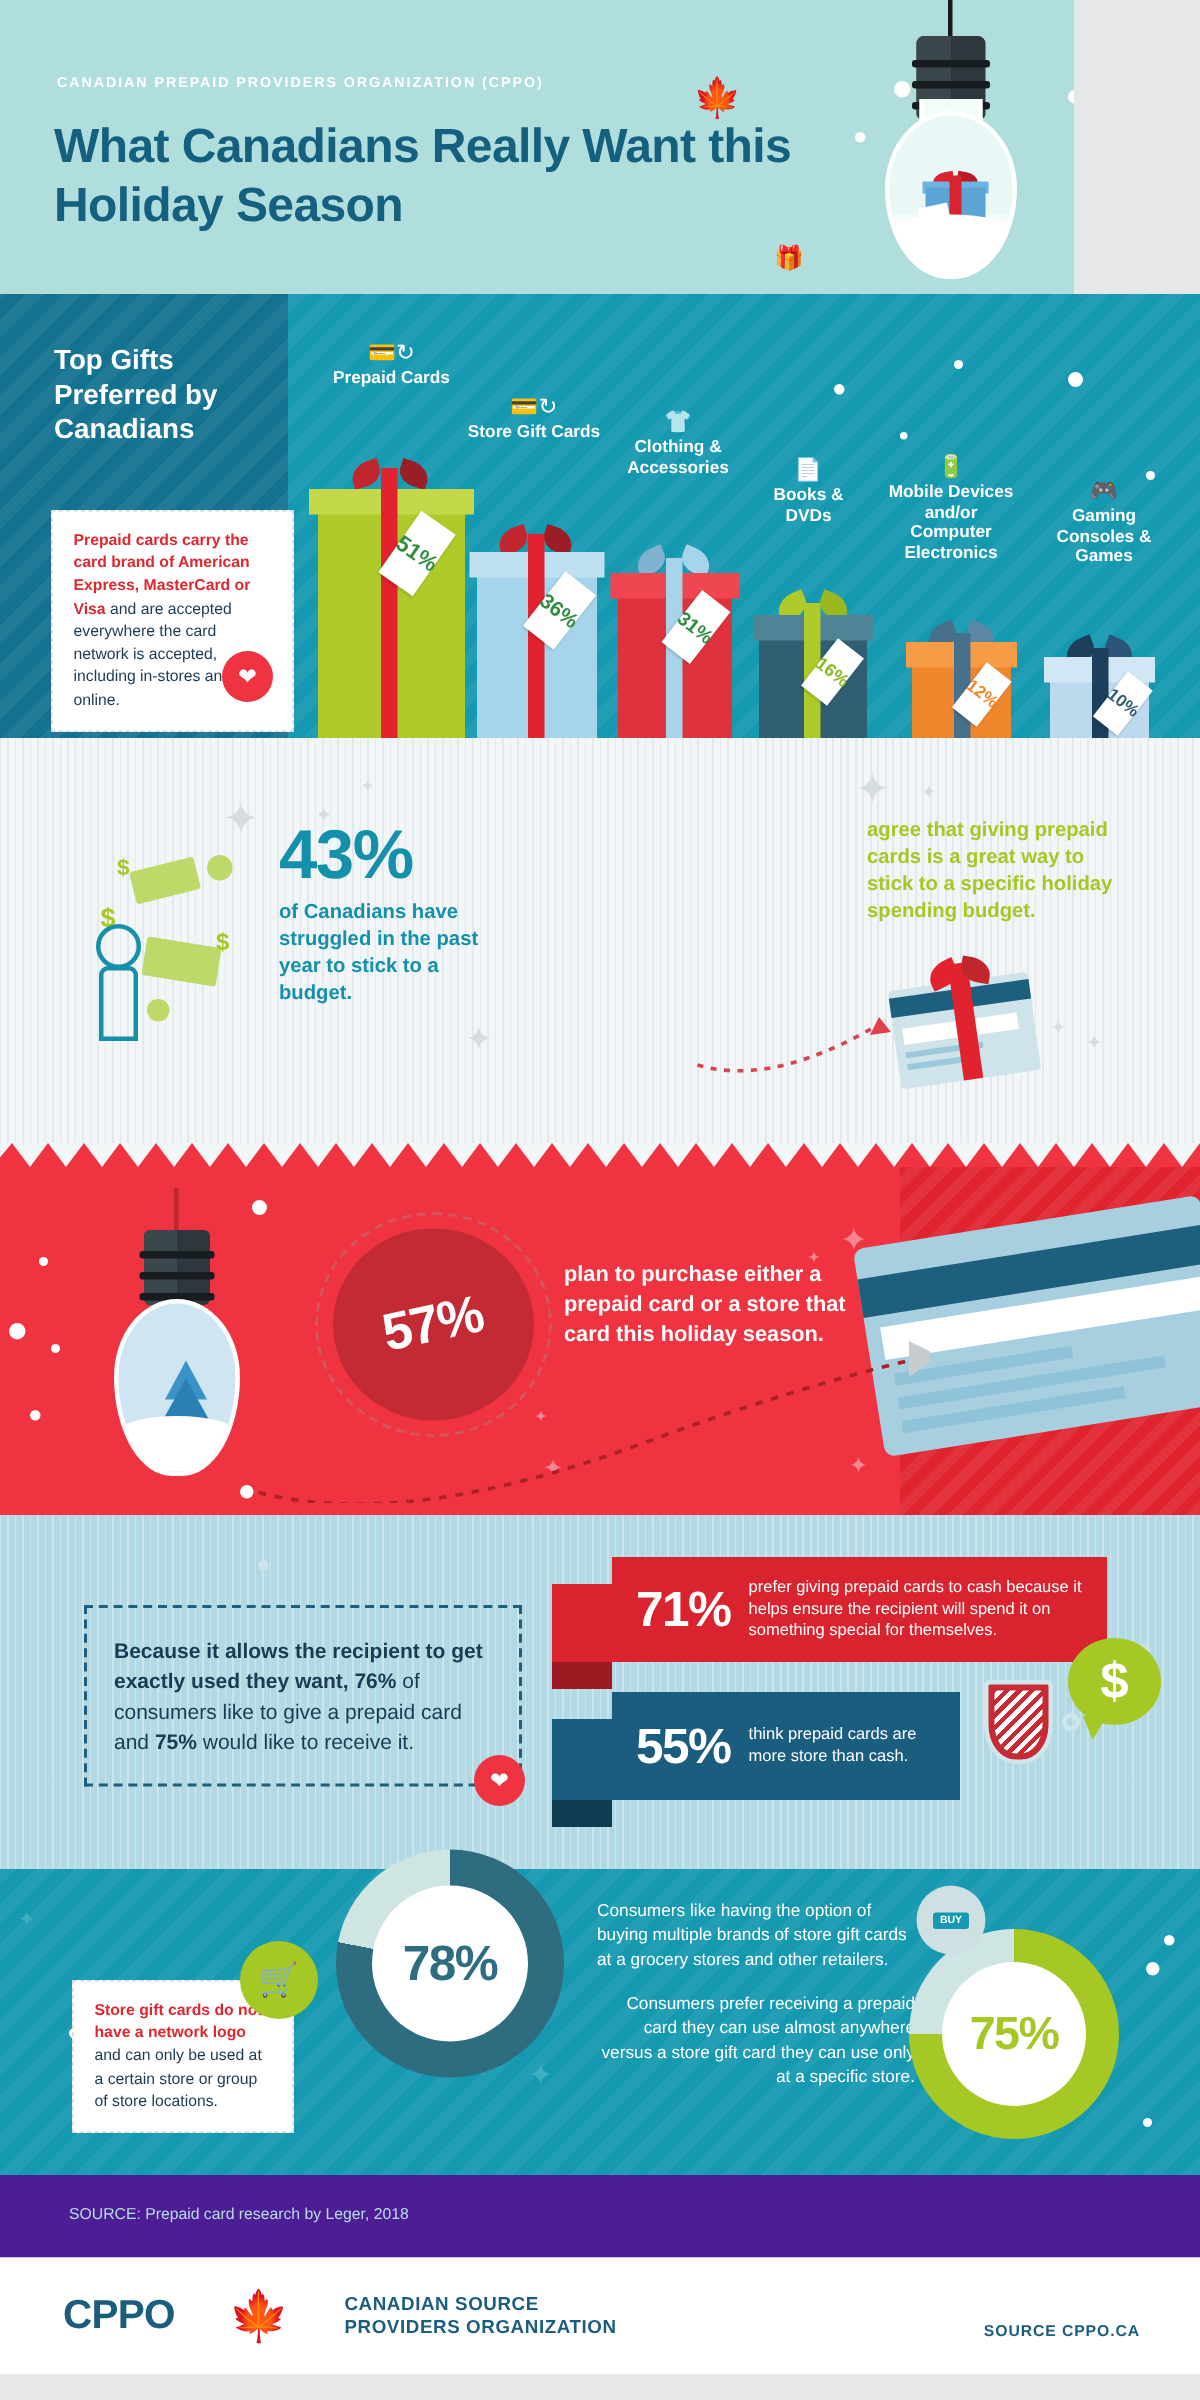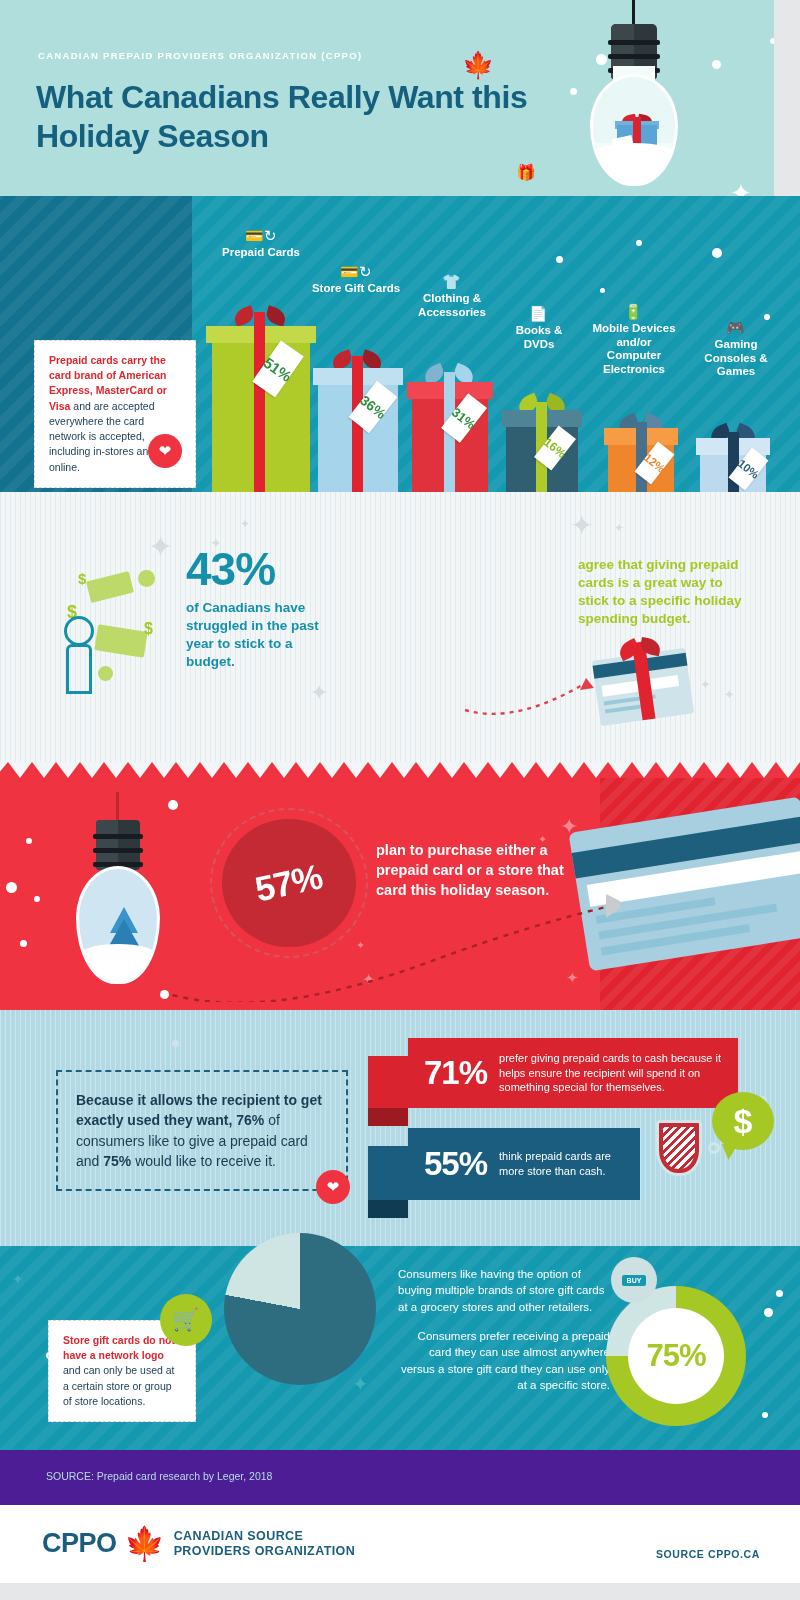--- a/index.html
+++ b/index.html
@@ -7,21 +7,21 @@
     width: 800px; height: 1600px;
     font-family: "Liberation Sans", sans-serif;
     background: #e6e7e8;
     overflow: hidden;
     position: relative;
   }
   .page { width: 800px; height: 1600px; position: relative; }
 
   
   .header {
-    position: absolute; left: 0; top: 0; width: 774px; height: 196px;
+    position: absolute; left: 0; top: 0; width: 716px; height: 196px;
     background: #b0dedd; overflow: hidden;
   }
   .eyebrow {
     position: absolute; left: 38px; top: 50px;
     font-size: 9.5px; font-weight: bold; letter-spacing: 1.3px;
     color: #ffffff;
   }
   .headline {
     position: absolute; left: 36px; top: 78px;
     font-size: 32px; font-weight: bold; line-height: 1.22;
@@ -129,21 +129,21 @@
   .donut80 { position: absolute; left: 350px; top: 28px; width: 182px; height: 182px; }
   .donut-ring {
     position: absolute; inset: 0; border-radius: 50%;
   }
   .donut-hole {
     position: absolute; inset: 28px; border-radius: 50%; background: #ffffff;
     display: flex; align-items: center; justify-content: center;
     font-size: 37px; font-weight: bold; letter-spacing: -1px;
   }
   .agree-txt {
-    position: absolute; left: 578px; top: 64px; width: 176px;
+    position: absolute; left: 578px; top: 52px; width: 176px;
     font-size: 13.5px; font-weight: bold; line-height: 1.33; color: #a5c825;
   }
 
   
   .redsec {
     position: absolute; left: 0; top: 762px; width: 800px; height: 248px;
     background: #ef3340; overflow: hidden;
   }
   .zig {
     position: absolute; left: 0; top: 0; width: 800px; height: 16px;
@@ -273,21 +273,21 @@
   .srcband .src {
     position: absolute; left: 46px; top: 20px;
     color: #b7dde3; font-size: 10.5px;
   }
 
   
   .footer {
     position: absolute; left: 0; top: 1505px; width: 800px; height: 78px;
     background: #ffffff;
   }
-  .cppo-logo { position: absolute; left: 42px; top: 22px; display: flex; align-items: center; }
+  .cppo-logo { position: absolute; left: 42px; top: 22px; display: flex; align-items: center; gap: 28px; }
   .cppo-logo .cword { font-size: 27px; font-weight: bold; color: #1a5d7f; letter-spacing: -0.5px; }
   .maple-red { margin: 0 8px; font-size: 33px; color: #d9232e; line-height: 1; }
   .cppo-logo .cfull { font-size: 12.5px; font-weight: bold; color: #1a5d7f; line-height: 1.2; letter-spacing: 0.4px; }
   .visit { position: absolute; right: 40px; top: 43px; font-size: 10.5px; font-weight: bold; color: #1a5d7f; letter-spacing: 0.6px; }
   .bottombar { position: absolute; left: 0; top: 1583px; width: 800px; height: 17px; background: #e6e7e8; }
 
   .spark { position: absolute; color: #d6dde0; line-height: 1; }
 </style>
 </head>
 <body>
@@ -325,20 +325,21 @@
             <div class="gribbon"></div>
           <div class="mini-tag"></div>
         </div>
         <div class="bulb-snow"></div>
       </div>
     </div>
   </div>
 
   <div class="gifts">
     <div class="gifts-left-panel"></div>
+    <div class="gifts-title">Top Gifts Preferred by Canadians</div>
 
     <div class="dotw" style="left:556px;top:60px;width:7px;height:7px;"></div>
     <div class="dotw" style="left:600px;top:92px;width:5px;height:5px;"></div>
     <div class="dotw" style="left:636px;top:44px;width:6px;height:6px;"></div>
     <div class="dotw" style="left:712px;top:52px;width:10px;height:10px;"></div>
     <div class="dotw" style="left:764px;top:118px;width:6px;height:6px;"></div>
 
     <div class="giftcol" style="left:206px;top:32px;width:110px;">
       <div class="gicon">💳↻</div>
       <div class="glabel">Prepaid Cards</div>
@@ -562,20 +563,21 @@
     <div class="spark" style="left:12px;top:26px;font-size:14px;color:#3fb0c2;">✦</div>
   </div>
 
   <div class="note-card" id="note-store">
     <span class="hl">Store gift cards do not have a network logo</span><span> and can only be used at a certain store or group of store locations.</span>
   </div>
   <div class="cart-badge">🛒</div>
 
   <div class="donut78">
     <div class="donut-ring" id="ring78" style="background: conic-gradient(rgb(46, 108, 128) 0deg, rgb(46, 108, 128) 280.8deg, rgb(207, 229, 227) 280.8deg, rgb(207, 229, 227) 360deg);"></div>
+    <div class="donut-hole" id="hole78" style="color: rgb(46, 108, 128);">78%</div>
   </div>
 
   <div class="store-txt1">Consumers like having the option of buying multiple brands of store gift cards at a grocery stores and other retailers.</div>
   <div class="store-txt2">Consumers prefer receiving a prepaid card they can use almost anywhere versus a store gift card they can use only at a specific store.</div>
 
   <div class="buy-badge">
     <span>BUY</span>
   </div>
   <div class="donut75">
     <div class="donut-ring" id="ring75" style="background: conic-gradient(rgb(165, 200, 37) 0deg, rgb(165, 200, 37) 270deg, rgb(207, 229, 227) 270deg, rgb(207, 229, 227) 360deg);"></div>

